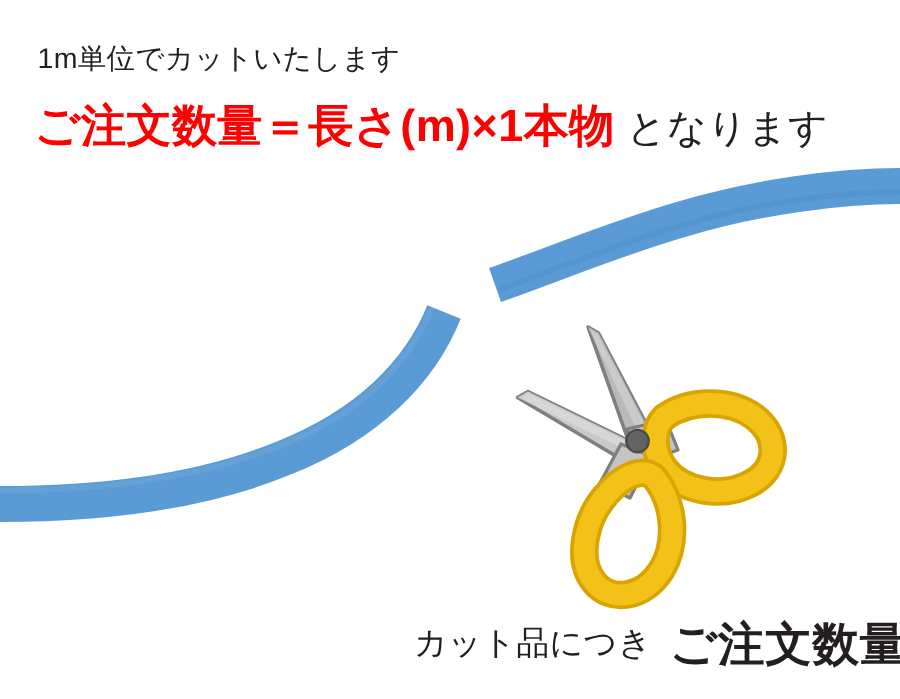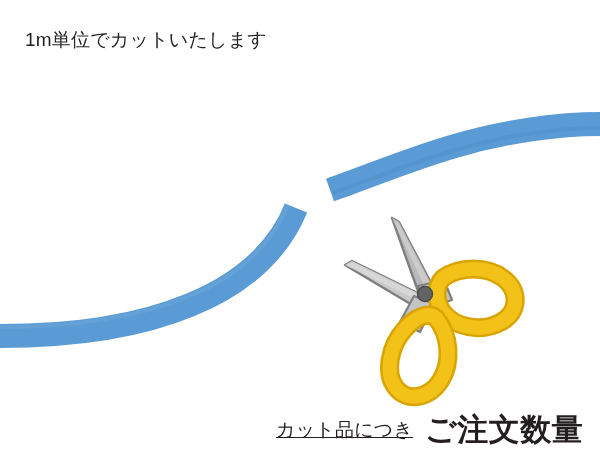--- a/index.html
+++ b/index.html
@@ -60,23 +60,22 @@
     margin-left: 8px;
   }
 
   
   #line-notice {
     left: 276px;
     top: 414px;
     color: #231f20;
   }
   #line-notice .small {
-    font-size: 19px;
+    font-size: 22px;
     letter-spacing: 0.2px;
-    text-decoration: underline;
   }
   #line-notice .big {
     font-size: 31px;
     font-weight: bold;
     margin-left: 12px;
     letter-spacing: 0.5px;
     vertical-align: -4px;
   }
 </style>
 </head>
@@ -158,19 +157,22 @@
       </g>
 
       <circle cx="425" cy="294" r="7.5" fill="#636363" stroke="#4a4a4a" stroke-width="1.5"></circle>
     </g>
   </svg>
 
   <div id="text-layer" class="layer">
 
     <div class="txt" id="line-unit">1m単位でカットいたします</div>
 
+    <div class="txt" id="line-formula">
+      <span class="red">ご注文数量＝長さ(m)×1本物</span><span class="blk">となります</span>
+    </div>
 
     <div class="txt" id="line-notice">
       <span class="small">カット品につき</span><span class="big">ご注文数量</span>
     </div>
 
   </div>
 </div>
 
 </body></html>

